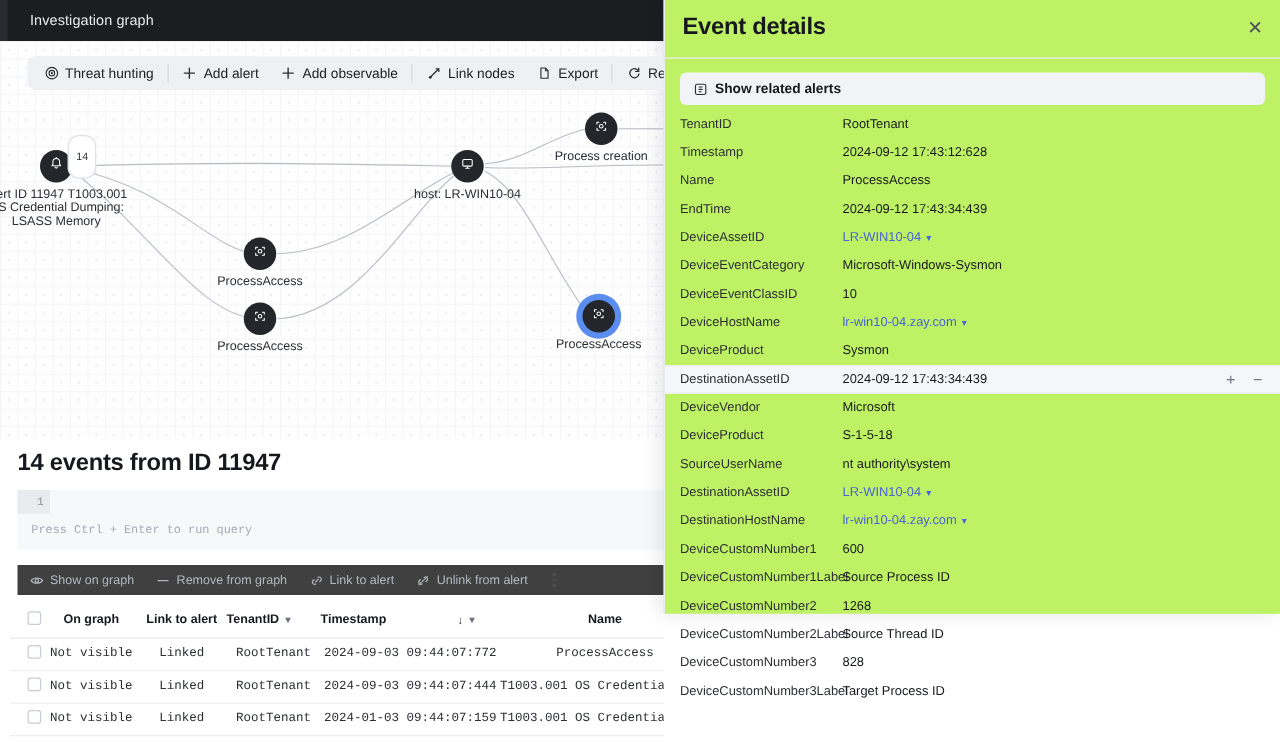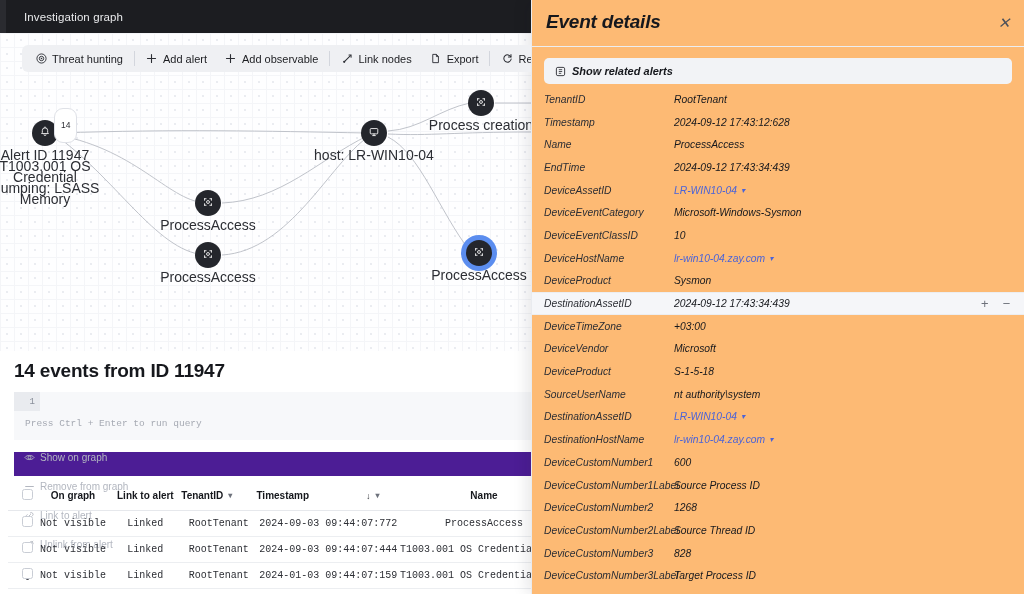--- a/index.html
+++ b/index.html
@@ -50,21 +50,21 @@
 
   .gnode { position: absolute; z-index: 3; }
   .gnode .circle {
     width: 26px; height: 26px; border-radius: 50%;
     background: #24262c; display: flex; align-items: center; justify-content: center;
     color: #fff; position: relative; cursor: pointer;
   }
   .gnode.sel .circle { box-shadow: 0 0 0 5px #5b8def; }
   .gnode .lbl {
     position: absolute; left: 50%; transform: translateX(-50%);
-    top: 30px; font-size: 14px; color: #2c2e34; text-align: center;
+    top: 30px; font-size: 10px; color: #2c2e34; text-align: center;
     white-space: nowrap; line-height: 11px;
   }
   .gnode .lbl.multi { white-space: normal; width: 120px; }
   .badge {
     position: absolute; left: 22px; top: -12px;
     background: #fff; border: 1px solid #dfe1e7; border-radius: 9px;
     font-size: 8.5px; color: #2c2e34; padding: 11px 6px; line-height: 11px;
   }
 
   
@@ -86,21 +86,21 @@
   .tbl { color: #3245e8; }
   .plain { color: #16181d; }
   .num { color: #3245e8; }
   .hint {
     font-family: "Liberation Mono", monospace; font-size: 9.5px; color: #a6aab3;
     padding-left: 11px; margin-top: 7px;
   }
 
   .row-toolbar {
     position: absolute; left: 14px; top: 101px; width: 517px; height: 24px;
-    background: #4c1d95; display: flex; align-items: flex-start; padding-left: 10px; gap: 18px; flex-direction: column;
+    background: #404040; display: flex; align-items: center; padding-left: 10px; gap: 18px;
   }
   .rt-btn { display: flex; align-items: center; gap: 5px; font-size: 10px; color: #b3b7c0; white-space: nowrap; }
   .rt-ico { width: 11px; height: 11px; display: inline-flex; align-items: center; justify-content: center; }
   .kebab { display: flex; flex-direction: column; gap: 2px; margin-left: 2px; }
   .kebab i { width: 2.5px; height: 2.5px; border-radius: 50%; background: #4a4d55; display: block; }
 
   table.evt { position: absolute; left: 8px; top: 131px; width: 560px; border-collapse: collapse; }
   table.evt th, table.evt td { text-align: center; font-size: 10px; color: #16181d; padding: 0; }
   table.evt thead th { font-weight: bold; height: 28px; vertical-align: middle; border-bottom: 1px solid #e6e8ec; }
   table.evt tbody td { height: 26px; vertical-align: middle; border-bottom: 1px solid #eceef1; color: #2c2e34; white-space: nowrap; font-family: Liberation Mono, monospace; }
@@ -112,24 +112,23 @@
   .sortarrow { color: #2c2e34; font-size: 9px; }
   .col-cb { width: 32px; padding-left: 10px !important; }
   .col-og { width: 76px; }
   .col-lk { width: 88px; }
   .col-tn { width: 82px; }
   .col-ts { width: 146px; }
   .col-nm { width: 150px; }
 
   
   #panel {
-    position: absolute; right: 0; top: 0; width: 493px; height: 594px;
-    background: #fdba74; box-shadow: -4px 0 14px rgba(20,22,28,.10);
+    position: absolute; right: 0; top: 0; width: 493px; height: 491px;
+    background: #bef264; box-shadow: -4px 0 14px rgba(20,22,28,.10);
     border-left: 1px solid #e9ebef;
-    font-style: italic;
   }
   .panel-head { position: relative; height: 47px; border-bottom: 1px solid #eceef1; }
   .panel-title { position: absolute; left: 14px; top: 11px; font-size: 19px; font-weight: bold; color: #16181d; letter-spacing: -.2px; }
   .panel-close { position: absolute; right: 12px; top: 15px; width: 16px; height: 16px; cursor: pointer; color: #4d515a; font-size: 15px; line-height: 16px; text-align: center; }
 
   .rel-alerts {
     margin: 11px 12px 0 12px; height: 26px; background: #f2f3f6; border-radius: 5px;
     display: flex; align-items: center; padding-left: 11px; gap: 6px; cursor: pointer;
   }
   .rel-alerts .t { font-size: 11px; font-weight: bold; color: #16181d; }
@@ -477,24 +476,20 @@
       </div>
       <div class="kv-row hl">
         <div class="kv-k">DestinationAssetID</div>
         <div class="kv-v">2024-09-12 17:43:34:439</div>
         <div class="kv-actions">
           <span class="plusbtn">+</span>
           <span class="minusbtn">−</span>
         </div>
       </div>
       <div class="kv-row">
-        <div class="kv-k">DeviceTimeZone</div>
-        <div class="kv-v">+03:00</div>
-      </div>
-      <div class="kv-row">
         <div class="kv-k">DeviceVendor</div>
         <div class="kv-v">Microsoft</div>
       </div>
       <div class="kv-row">
         <div class="kv-k">DeviceProduct</div>
         <div class="kv-v">S-1-5-18</div>
       </div>
       <div class="kv-row">
         <div class="kv-k">SourceUserName</div>
         <div class="kv-v">nt authority\system</div>

